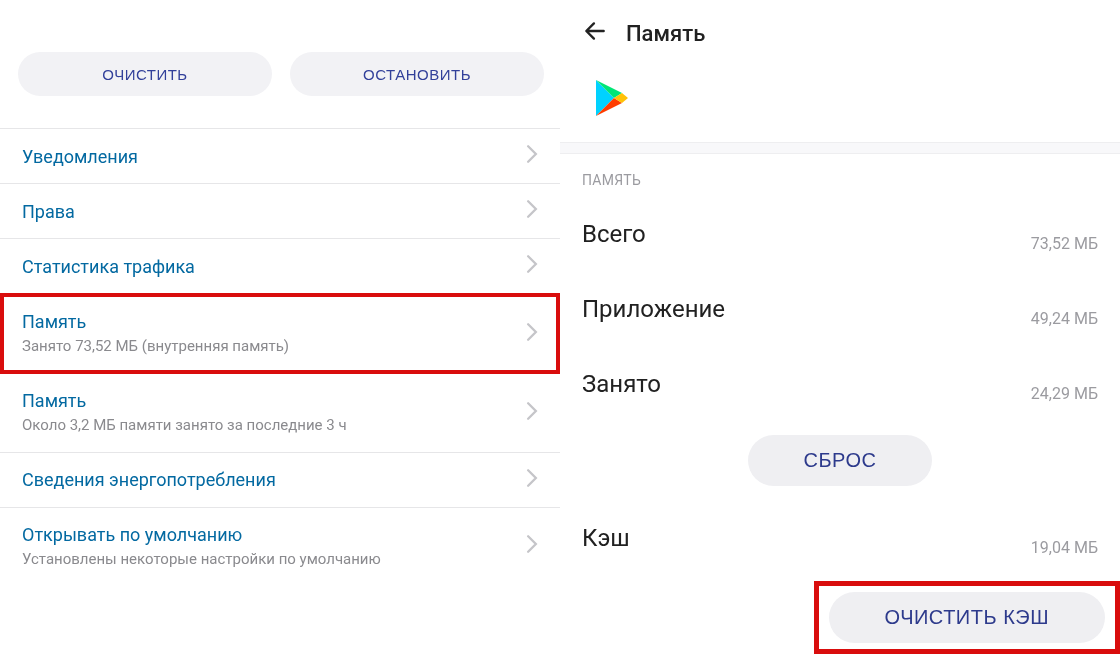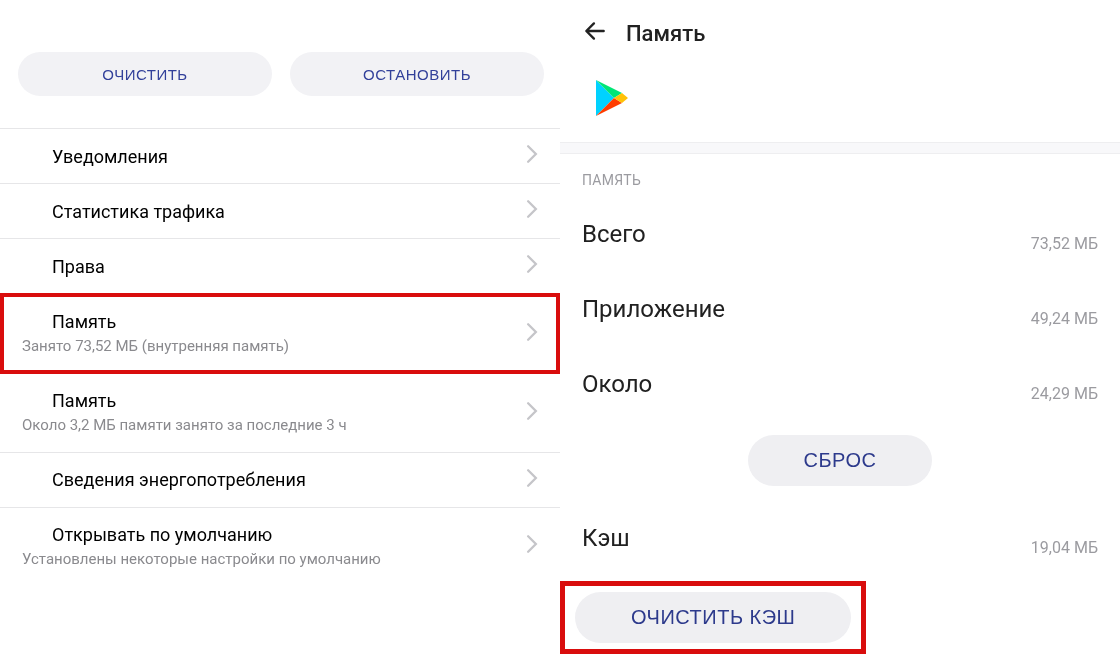--- a/index.html
+++ b/index.html
@@ -49,22 +49,21 @@
       cursor: pointer;
       position: relative;
     }
     .list-row .content {
       display: flex;
       flex-direction: column;
       gap: 4px;
     }
     .list-row .title {
       font-size: 18px;
-      color: #000000;
-      margin-left: 30px;
+      color: #0369a1;
     }
     .list-row .subtitle {
       font-size: 15px;
       color: #8a8a8e;
       line-height: 1.35;
     }
     .chevron {
       color: #c5c5c9;
       flex-shrink: 0;
     }
@@ -126,21 +125,21 @@
       letter-spacing: 0.5px;
       cursor: pointer;
     }
     .highlight-box {
       border: 5px solid #d90d0d;
       display: inline-block;
       padding: 6px 10px;
     }
     .highlight-wrap {
       display: flex;
-      justify-content: flex-start;
+      justify-content: flex-end;
       padding: 6px 0 0 0;
     }
   </style>
 </head>
 <body>
 
 <div class="pane left-pane">
   <div class="button-row">
     <button class="pill-button">ОЧИСТИТЬ</button>
     <button class="pill-button">ОСТАНОВИТЬ</button>
@@ -154,32 +153,32 @@
       </div>
       <span class="chevron">
         <svg width="12" height="18" viewBox="0 0 8 14">
             <path d="M1 1 L7 7 L1 13" stroke="currentColor" stroke-width="1.8" fill="none" stroke-linecap="round"></path>
           </svg>
       </span>
     </div>
 
     <div class="list-row">
       <div class="content">
+        <span class="title">Права</span>
+      </div>
+      <span class="chevron">
+        <svg width="12" height="18" viewBox="0 0 8 14">
+            <path d="M1 1 L7 7 L1 13" stroke="currentColor" stroke-width="1.8" fill="none" stroke-linecap="round"></path>
+          </svg>
+      </span>
+    </div>
+
+    <div class="list-row">
+      <div class="content">
         <span class="title">Статистика трафика</span>
-      </div>
-      <span class="chevron">
-        <svg width="12" height="18" viewBox="0 0 8 14">
-            <path d="M1 1 L7 7 L1 13" stroke="currentColor" stroke-width="1.8" fill="none" stroke-linecap="round"></path>
-          </svg>
-      </span>
-    </div>
-
-    <div class="list-row">
-      <div class="content">
-        <span class="title">Права</span>
       </div>
       <span class="chevron">
         <svg width="12" height="18" viewBox="0 0 8 14">
             <path d="M1 1 L7 7 L1 13" stroke="currentColor" stroke-width="1.8" fill="none" stroke-linecap="round"></path>
           </svg>
       </span>
     </div>
 
     <div class="list-row highlighted">
       <div class="content">
@@ -260,21 +259,21 @@
     <span class="stat-label">Всего</span>
     <span class="stat-value">73,52 МБ</span>
   </div>
 
   <div class="stat-row">
     <span class="stat-label">Приложение</span>
     <span class="stat-value">49,24 МБ</span>
   </div>
 
   <div class="stat-row">
-    <span class="stat-label">Около</span>
+    <span class="stat-label">Занято</span>
     <span class="stat-value">24,29 МБ</span>
   </div>
 
   <div class="action-wrap">
     <button class="action-btn">СБРОС</button>
   </div>
 
   <div class="stat-row">
     <span class="stat-label">Кэш</span>
     <span class="stat-value">19,04 МБ</span>

